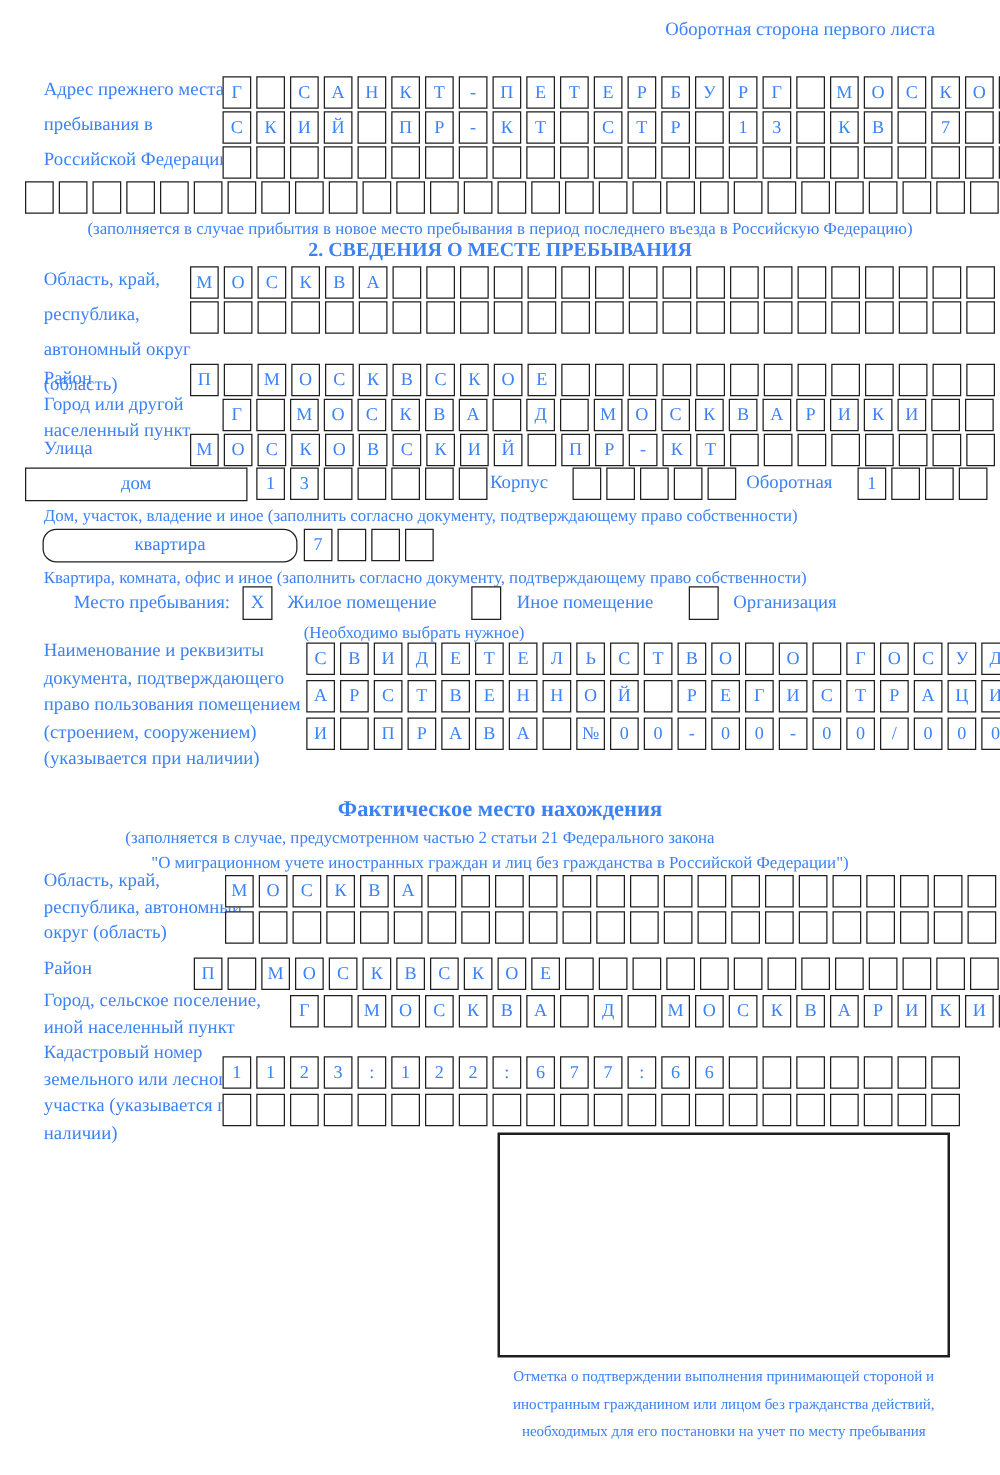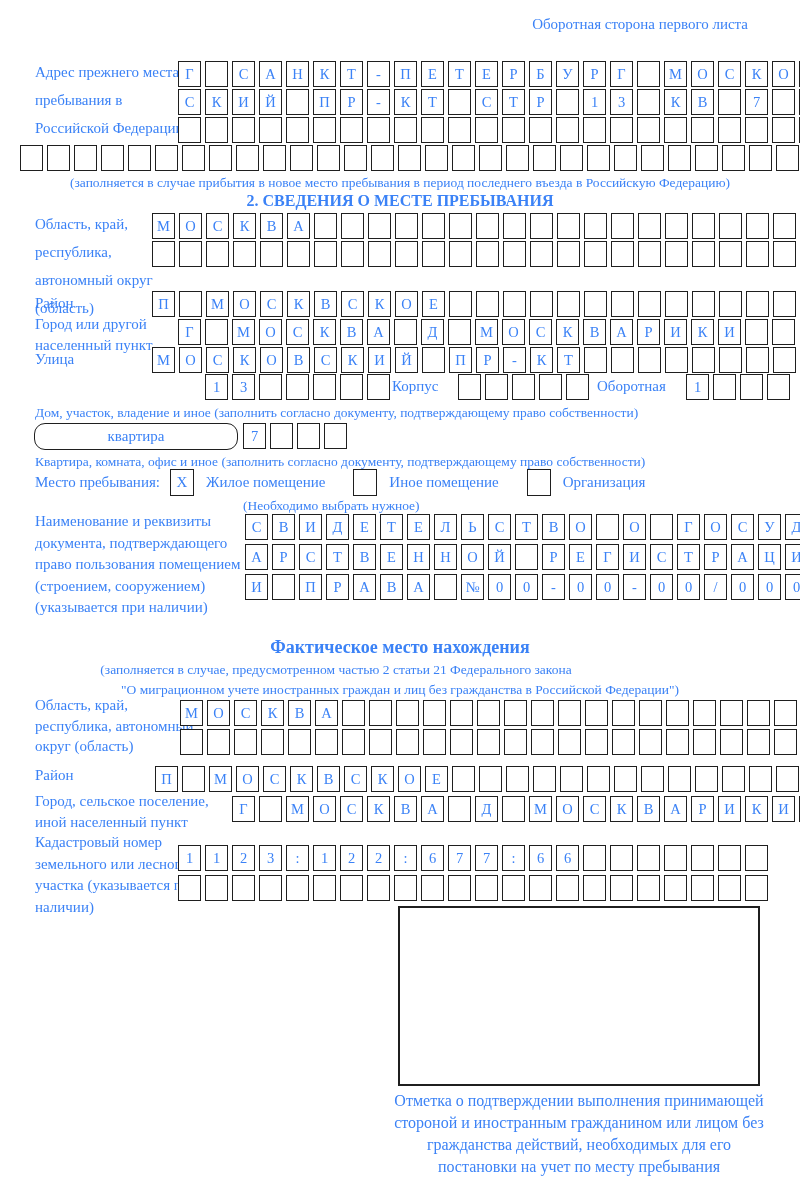--- a/index.html
+++ b/index.html
@@ -16,21 +16,21 @@
     font-size:14.5px;font-family:"Liberation Serif","DejaVu Serif",serif;
   }
   .smallcap{font-size:13.5px;line-height:17px;}
   .center{text-align:center;}
   .bold{font-weight:bold;}
   .widebox{
     position:absolute;height:25px;border:1.6px solid #1f1f1f;background:#fff;
     display:flex;align-items:center;justify-content:center;font-size:15px;
   }
   .inline-lbl{position:absolute;font-size:15px;line-height:26px;}
-  .stayrow{position:absolute;display:flex;align-items:center;font-size:15px;}
+  .stayrow{position:absolute;display:flex;align-items:center;font-size:15px;margin-left:24px;}
   .stayrow .cb{
     flex:none;width:22px;height:25px;border:1.6px solid #1f1f1f;margin:0 12px 0 10px;
     display:flex;align-items:center;justify-content:center;font-size:15px;
   }
   .stayrow .optlbl{margin-right:18px;}
   .stampbox{position:absolute;border:2px solid #1f1f1f;background:#fff;}
 </style>
 </head>
 <body>
 
@@ -282,20 +282,21 @@
       <span class="cell"></span>
       <span class="cell"></span>
       <span class="cell"></span>
       <span class="cell"></span>
       <span class="cell"></span>
       <span class="cell"></span>
       <span class="cell"></span>
       <span class="cell"></span>
     </div>
 
+  <div class="widebox" style="left:20px;top:374px;width:176px;">дом</div>
   <div class="cellrow" style="left:205px;top:374px;">
       <span class="cell">1</span>
       <span class="cell">3</span>
       <span class="cell"></span>
       <span class="cell"></span>
       <span class="cell"></span>
       <span class="cell"></span>
       <span class="cell"></span>
     </div>
   <div class="inline-lbl" style="left:392px;top:373px;">Корпус</div>
@@ -562,15 +563,15 @@
       <span class="cell"></span>
       <span class="cell"></span>
       <span class="cell"></span>
       <span class="cell"></span>
       <span class="cell"></span>
       <span class="cell"></span>
       <span class="cell"></span>
     </div>
 
   <div class="stampbox" style="left:398px;top:906px;width:358px;height:176px;"></div>
-  <div class="abs smallcap center" style="left:388px;top:1090px;width:382px;line-height:22px;font-size:16px;">Отметка о подтверждении выполнения принимающей стороной и иностранным гражданином или лицом без гражданства действий, необходимых для его постановки на учет по месту пребывания</div>
+  <div class="abs smallcap center" style="left:388px;top:1090px;width:382px;line-height:22px;font-size:12px;">Отметка о подтверждении выполнения принимающей стороной и иностранным гражданином или лицом без гражданства действий, необходимых для его постановки на учет по месту пребывания</div>
 
 </div>
 
 </body></html>

